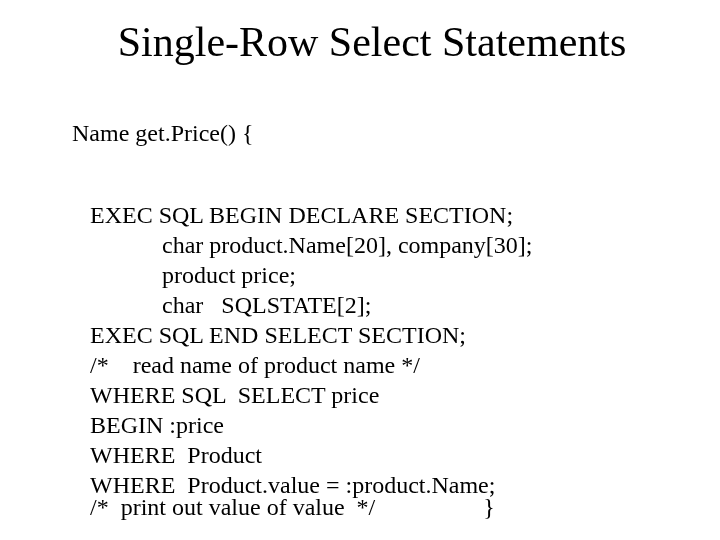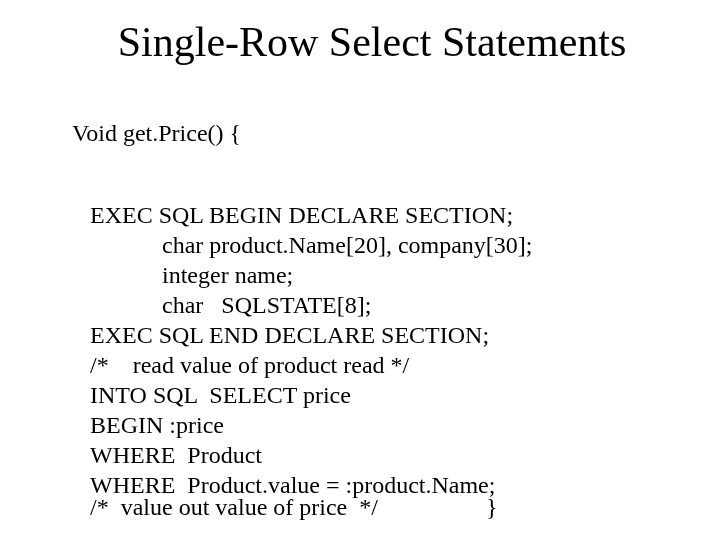--- a/index.html
+++ b/index.html
@@ -48,29 +48,29 @@
     white-space: pre;
   }
 </style>
 </head>
 <body>
 
 <div class="slide">
 
   <div class="title">Single-Row Select Statements</div>
 
-  <div class="subhead">Void  get.Price() {</div>
+  <div class="subhead">Name  get.Price() {</div>
 
   <div class="code">
 <span>EXEC SQL BEGIN DECLARE SECTION;</span>
 <span>            char product.Name[20], company[30];</span>
-<span>            integer name;</span>
-<span>            char   SQLSTATE[8];</span>
-<span>EXEC SQL END DECLARE SECTION;</span>
-<span>/*    read value of product read */</span>
-<span>INTO SQL  SELECT price</span>
+<span>            product price;</span>
+<span>            char   SQLSTATE[2];</span>
+<span>EXEC SQL END SELECT SECTION;</span>
+<span>/*    read name of product name */</span>
+<span>WHERE SQL  SELECT price</span>
 <span>BEGIN :price</span>
 <span>WHERE  Product</span>
 <span>WHERE  Product.value = :product.Name;</span></div>
 
-  <div class="footer">/*  value out value of price  */                  }</div>
+  <div class="footer">/*  print out value of value  */                  }</div>
 
 </div>
 
 </body></html>

